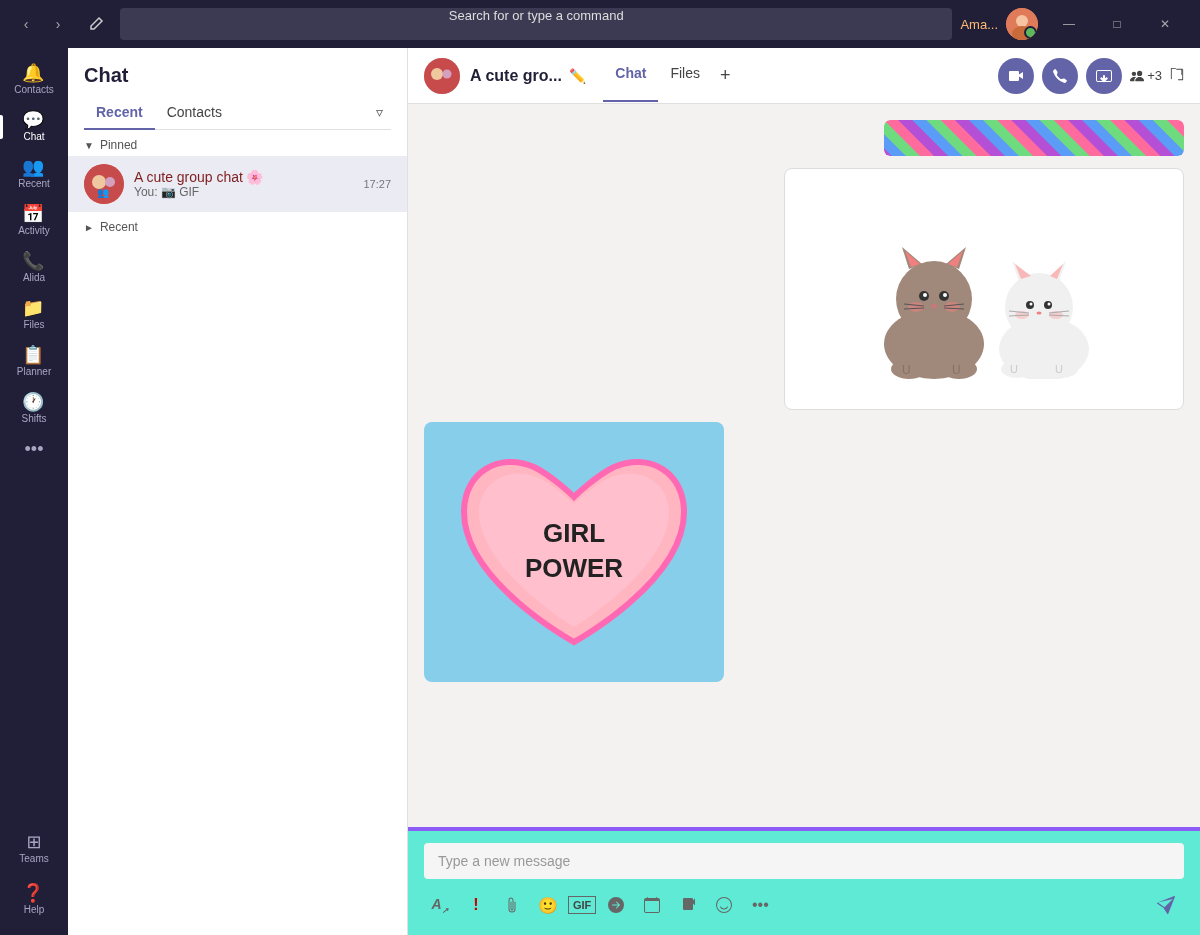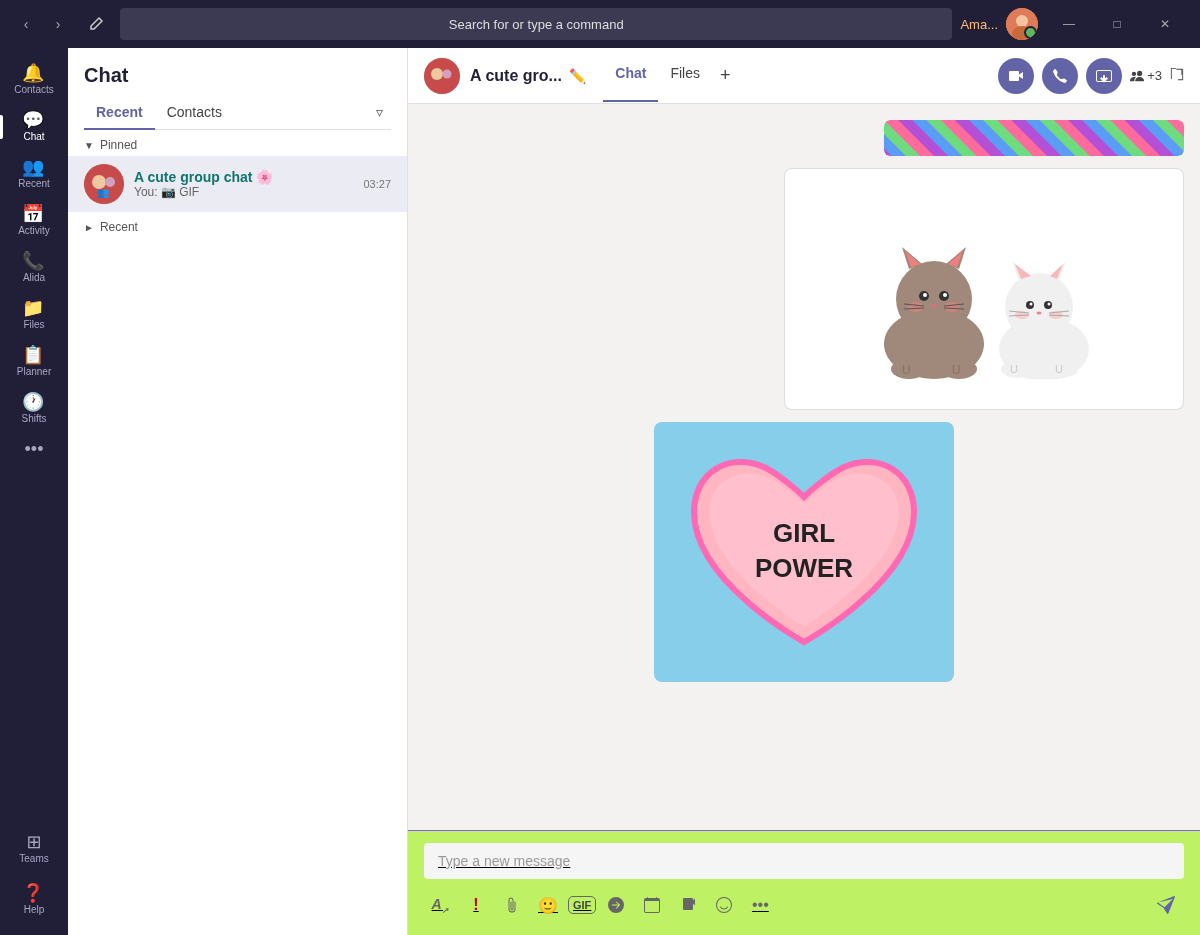--- a/index.html
+++ b/index.html
@@ -21,21 +21,21 @@
       width: 28px; height: 28px; display: flex; align-items: center; justify-content: center;
       border-radius: 4px; font-size: 14px;
     }
     .title-bar-edit {
       width: 32px; height: 32px; background: none; border: none; color: #ccc;
       display: flex; align-items: center; justify-content: center; cursor: pointer;
     }
     .search-bar {
       flex: 1; height: 32px; background: #3b3a52; border: none; border-radius: 4px;
       color: #ddd; text-align: center; font-size: 13px; cursor: text;
-      display: flex; align-items: center; justify-content: center;
+      display: flex; align-items: flex-start; justify-content: center;
     }
     .user-area { display: flex; align-items: center; gap: 8px; color: #fdba74; font-size: 13px; }
     .avatar-circle {
       width: 32px; height: 32px; border-radius: 50%; background: #e07b5a;
       display: flex; align-items: center; justify-content: center; position: relative;
       overflow: hidden;
     }
     .avatar-online::after {
       content: '';
       position: absolute; bottom: 1px; right: 1px;
@@ -120,21 +120,21 @@
       width: 40px; height: 40px; border-radius: 50%;
       background: #d9b8c4; flex-shrink: 0; position: relative;
       overflow: hidden; display: flex; align-items: center; justify-content: center;
     }
     .group-avatar-img {
       width: 40px; height: 40px; border-radius: 50%;
       background: linear-gradient(135deg, #c84b4b, #e07b5a);
       font-size: 18px; display: flex; align-items: center; justify-content: center;
     }
     .chat-info { flex: 1; min-width: 0; }
-    .chat-name { font-size: 14px; font-weight: 700; color: #0f766e; display: flex; align-items: center; gap: 4px; }
+    .chat-name { font-size: 14px; font-weight: 400; color: #7f1d1d; display: flex; align-items: center; gap: 4px; }
     .chat-preview { font-size: 12px; color: #666; white-space: nowrap; overflow: hidden; text-overflow: ellipsis; }
     .chat-time { font-size: 11px; color: #777; flex-shrink: 0; }
 
     
     .content-area {
       flex: 1;
       display: flex;
       flex-direction: column;
       background: #f3f2f1;
       overflow: hidden;
@@ -177,25 +177,24 @@
 
     
     .messages-area {
       flex: 1; overflow-y: auto; padding: 16px;
       display: flex; flex-direction: column; gap: 12px;
       background: #f3f2f1;
     }
 
     
     .message-input-area {
-      background: #bef264;
-      border-top: 1px solid #8b5cf6;
+      background: #5eead4;
+      border-top: 4px solid #8b5cf6;
       padding: 12px 16px;
       flex-shrink: 0;
-      text-decoration: underline;
     }
     .message-input-box {
       background: #f5f5f5;
       border-radius: 4px;
       padding: 10px 14px;
       font-size: 14px;
       color: #999;
       margin-bottom: 8px;
       cursor: text;
     }
@@ -326,21 +325,21 @@
           <circle cx="26" cy="18" r="5" fill="#d4a0c0"></circle>
           <text x="20" y="32" text-anchor="middle" font-size="10" fill="white">👥</text>
         </svg>
       </div>
       <div class="chat-info">
         <div class="chat-name">
           <span>A cute group chat 🌸</span>
         </div>
         <div class="chat-preview">You: 📷 GIF</div>
       </div>
-      <span class="chat-time">03:27</span>
+      <span class="chat-time">17:27</span>
     </div>
 
 
     <div class="section-header">
       <span class="section-arrow">►</span>
       <span>Recent</span>
     </div>
   </div>
 
   <div class="content-area">
@@ -473,21 +472,21 @@
             <line x1="205" y1="116" x2="225" y2="117" stroke="#aaa" stroke-width="1"></line>
 
             <ellipse cx="173" cy="170" rx="16" ry="9" fill="#f0f0f0"></ellipse>
             <ellipse cx="218" cy="170" rx="16" ry="9" fill="#f0f0f0"></ellipse>
             <text x="166" y="174" fill="#ccc" font-size="11">U</text>
             <text x="211" y="174" fill="#ccc" font-size="11">U</text>
           </svg>
         </div>
       </div>
 
-      <div style="display: flex; justify-content: center;">
+      <div style="display: flex; justify-content: flex-start;">
         <div style="background: #87ceeb; border-radius: 8px; width: 300px; height: 260px; display: flex; align-items: center; justify-content: center;">
           <svg width="260" height="240" viewBox="0 0 260 240">
 
             <path d="M130 210 C130 210 20 150 20 80 C20 40 55 20 90 35 C110 45 130 65 130 65 C130 65 150 45 170 35 C205 20 240 40 240 80 C240 150 130 210 130 210Z" fill="#ffb6c1" stroke="#ff69b4" stroke-width="6"></path>
 
             <path d="M130 195 C130 195 35 138 35 80 C35 50 65 33 95 46 C112 54 130 72 130 72 C130 72 148 54 165 46 C195 33 225 50 225 80 C225 138 130 195 130 195Z" fill="#ffc8d8" opacity="0.5"></path>
 
             <text x="130" y="110" text-anchor="middle" font-family="Arial Black, sans-serif" font-weight="900" font-size="26" fill="#222">GIRL</text>
             <text x="130" y="145" text-anchor="middle" font-family="Arial Black, sans-serif" font-weight="900" font-size="26" fill="#222">POWER</text>
           </svg>
@@ -506,21 +505,21 @@
           <span style="font-weight:bold; color:#c00;">!</span>
         </button>
         <button class="toolbar-btn" title="Attach">
           <svg width="16" height="16" viewBox="0 0 16 16" fill="currentColor">
             <path d="M4.5 3a2.5 2.5 0 015 0v9a1.5 1.5 0 01-3 0V5a.5.5 0 011 0v7a.5.5 0 001 0V3a1.5 1.5 0 00-3 0v9a2.5 2.5 0 005 0V5a.5.5 0 011 0v7a3.5 3.5 0 01-7 0V3z"></path>
           </svg>
         </button>
         <button class="toolbar-btn" title="Emoji">
           <span>🙂</span>
         </button>
-        <button class="toolbar-btn" title="GIF" style="font-size:11px; font-weight:bold; border:1.5px solid #666; border-radius:5px; padding:2px 4px; width:auto; height:auto; color:#444;">
+        <button class="toolbar-btn" title="GIF" style="font-size:11px; font-weight:bold; border:1.5px solid #666; border-radius:0; padding:2px 4px; width:auto; height:auto; color:#444;">
           <span>GIF</span>
         </button>
         <button class="toolbar-btn" title="Sticker">
           <svg width="16" height="16" viewBox="0 0 16 16" fill="currentColor">
             <path d="M8 0a8 8 0 110 16A8 8 0 018 0zM4.5 7.5a.5.5 0 000 1h5.793l-2.147 2.146a.5.5 0 00.708.708l3-3a.5.5 0 000-.708l-3-3a.5.5 0 10-.708.708L10.293 7.5H4.5z"></path>
           </svg>
         </button>
         <button class="toolbar-btn" title="Schedule meeting">
           <svg width="16" height="16" viewBox="0 0 16 16" fill="currentColor">
             <path d="M3.5 0a.5.5 0 01.5.5V1h8V.5a.5.5 0 011 0V1h1a2 2 0 012 2v11a2 2 0 01-2 2H2a2 2 0 01-2-2V3a2 2 0 012-2h1V.5a.5.5 0 01.5-.5zM1 4v10a1 1 0 001 1h12a1 1 0 001-1V4H1z"></path>

